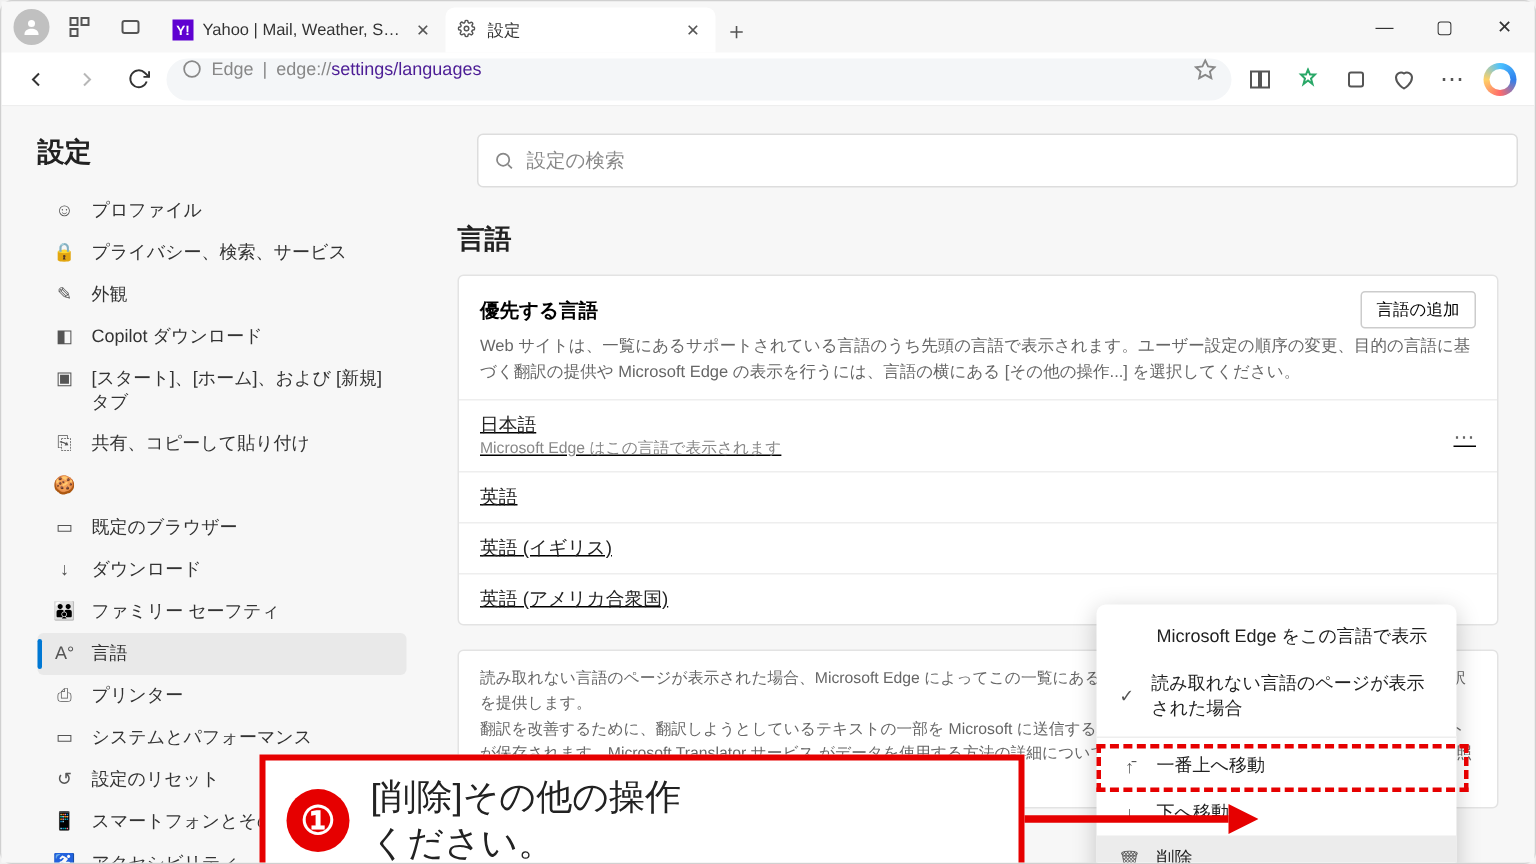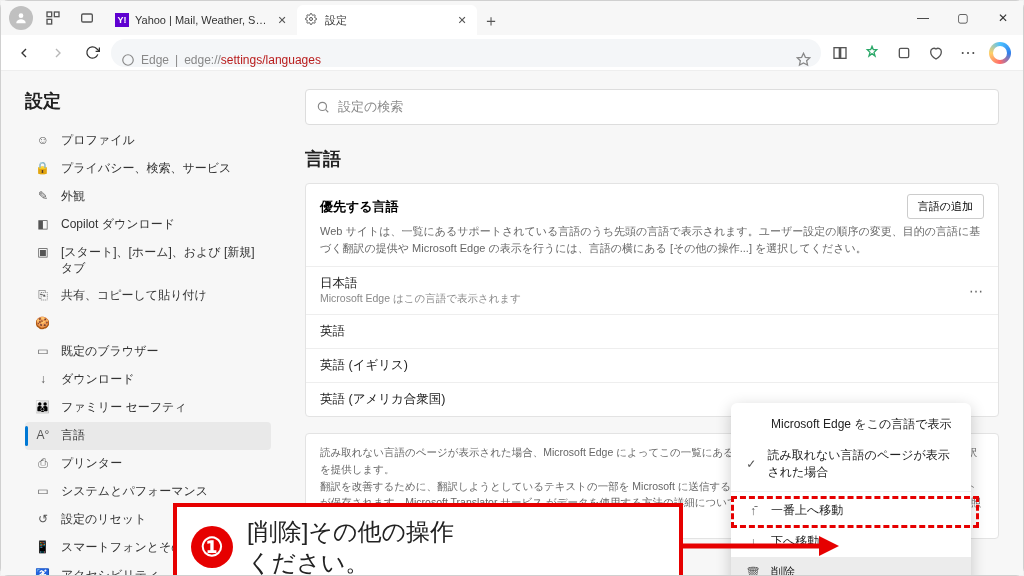--- a/index.html
+++ b/index.html
@@ -16,45 +16,45 @@
   .tab.active { background: #fff; }
   .tab .favicon { width: 14px; height: 14px; flex-shrink: 0; }
   .tab .label { white-space: nowrap; overflow: hidden; text-overflow: ellipsis; flex: 1; }
   .tab .close { width: 14px; height: 14px; display: flex; align-items: center; justify-content: center; color: #555; }
   .newtab { width: 28px; height: 28px; display: flex; align-items: center; justify-content: center; color: #555; }
   .win-controls { display: flex; }
   .win-btn { width: 40px; height: 30px; display: flex; align-items: center; justify-content: center; color: #333; font-size: 12px; }
   
   .toolbar { height: 36px; background: #fff; display: flex; align-items: center; padding: 0 8px; gap: 4px; border-bottom: 1px solid #eee; }
   .tbtn { width: 30px; height: 30px; display: flex; align-items: center; justify-content: center; color: #555; border-radius: 4px; }
-  .addr { flex: 1; height: 28px; background: #f4f6f8; border-radius: 14px; display: flex; align-items: flex-end; padding: 0 10px; gap: 6px; font-size: 12px; color: #555; }
+  .addr { flex: 1; height: 28px; background: #f4f6f8; border-radius: 14px; display: flex; align-items: flex-start; padding: 0 10px; gap: 6px; font-size: 12px; color: #555; }
   .addr .dim { color: #888; }
   .right-icons { display: flex; gap: 2px; align-items: center; }
   .copilot { width: 22px; height: 22px; border-radius: 50%; background: conic-gradient(#4cc2ff, #2f80ed, #ff6b6b, #ffd166, #4cc2ff); position: relative; }
   .copilot::after { content:''; position:absolute; inset:4px; background:#fff; border-radius:50%; }
   
   .content { flex: 1; display: flex; background: #f7f7f7; position: relative; overflow: hidden; }
   .sidebar { width: 280px; padding: 18px 10px 18px 24px; background: #f7f7f7; }
   .sidebar h2 { font-size: 18px; font-weight: 600; margin-bottom: 14px; color: #222; }
   .nav { list-style: none; }
   .nav li { display: flex; align-items: center; gap: 10px; padding: 6px 10px; font-size: 12px; color: #333; border-radius: 4px; cursor: pointer; line-height: 1.3; }
   .nav li .ic { width: 16px; height: 16px; display: flex; align-items: center; justify-content: center; color: #555; flex-shrink: 0; }
   .nav li.selected { background: #e9e9e9; position: relative; }
   .nav li.selected::before { content:''; position:absolute; left:0; top:4px; bottom:4px; width:3px; background:#0078d4; border-radius:2px; }
   .nav li.multi { align-items: flex-start; }
   .main { flex: 1; padding: 18px 24px 0 24px; overflow: hidden; }
-  .search { width: 100%; height: 36px; border: 1px solid #ddd; border-radius: 4px; display: flex; align-items: center; padding: 0 10px; gap: 8px; color: #888; font-size: 13px; background: #fff; }
+  .search { width: 100%; height: 36px; border: 1px solid #ddd; border-radius: 4px; display: flex; align-items: center; padding: 0 10px; gap: 8px; color: #888; font-size: 13px; background: #fff; margin-left: 13px; }
   .section-title { font-size: 18px; font-weight: 600; margin: 22px 0 12px; color: #222; }
   .card { border: 1px solid #e3e3e3; border-radius: 4px; background: #fff; }
   .card-head { display: flex; align-items: center; justify-content: space-between; padding: 10px 14px 0 14px; }
   .card-head .ttl { font-size: 13px; font-weight: 600; }
   .add-btn { border: 1px solid #ccc; background: #fff; padding: 4px 10px; font-size: 11px; border-radius: 3px; }
   .card-desc { font-size: 11px; color: #666; padding: 4px 14px 10px; line-height: 1.5; }
   .divider { height: 1px; background: #eee; margin: 0; }
-  .lang-row { display: flex; align-items: center; justify-content: space-between; padding: 8px 14px; }
+  .lang-row { display: flex; align-items: center; justify-content: space-between; padding: 8px 14px; text-decoration: underline; }
   .lang-row .nm { font-size: 12.5px; color: #222; }
   .lang-row .sub { font-size: 10.5px; color: #888; }
   .more { color: #666; font-size: 14px; letter-spacing: 1px; }
   .card2 { border: 1px solid #e3e3e3; border-radius: 4px; background: #fff; margin-top: 16px; padding: 10px 14px; font-size: 10.5px; color: #666; line-height: 1.6; }
   .link { color: #0067b8; }
   .card3-title { font-size: 16px; font-weight: 700; margin-top: 16px; }
   
   .menu { position: absolute; right: 52px; top: 332px; background: #fff; border-radius: 6px; box-shadow: 0 4px 16px rgba(0,0,0,.2); padding: 6px 0; width: 240px; font-size: 12px; z-index: 50; }
   .menu-item { display: flex; align-items: center; gap: 10px; padding: 7px 14px; color: #222; }
   .menu-item .mi { width: 16px; display: flex; justify-content: center; color: #555; }
@@ -132,21 +132,21 @@
           <polyline points="23 4 23 10 17 10"></polyline>
           <path d="M20.49 15a9 9 0 1 1-2.12-9.36L23 10"></path>
         </svg>
       </div>
     <div class="addr">
       <svg width="14" height="14" viewBox="0 0 24 24" fill="none" stroke="#888" stroke-width="2">
           <circle cx="12" cy="12" r="9"></circle>
         </svg>
       <span class="dim">Edge</span>
       <span class="dim">|</span>
-      <span><span class="dim">edge://</span><span style="color:#b91c1c">settings/languages</span></span>
+      <span><span class="dim">edge://</span><span style="color:#4c1d95">settings/languages</span></span>
       <div style="flex:1"></div>
       <svg width="15" height="15" viewBox="0 0 24 24" fill="none" stroke="#888" stroke-width="2">
           <polygon points="12 2 15 8.5 22 9.3 17 14 18.5 21 12 17.5 5.5 21 7 14 2 9.3 9 8.5 12 2"></polygon>
         </svg>
     </div>
     <div class="right-icons">
       <div class="tbtn">
           <svg width="16" height="16" viewBox="0 0 24 24" fill="none" stroke="#555" stroke-width="2">
             <rect x="3" y="4" width="8" height="16"></rect>
             <rect x="13" y="4" width="8" height="16"></rect>

